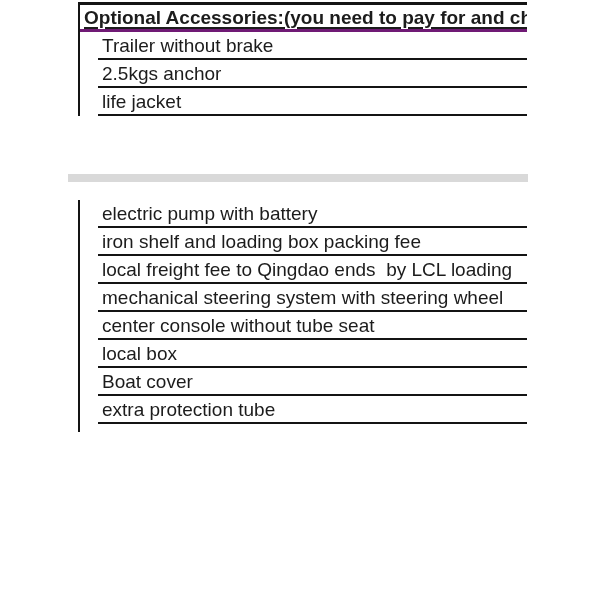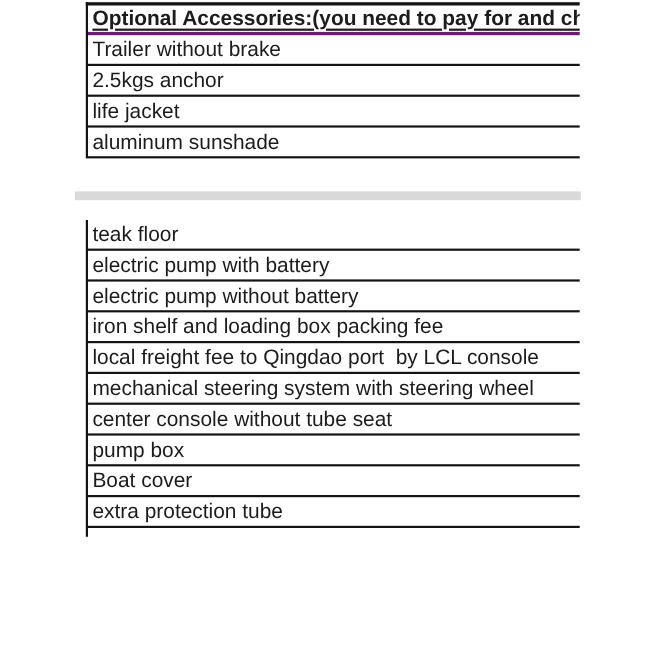--- a/index.html
+++ b/index.html
@@ -45,20 +45,21 @@
     height: 28px;
     border-bottom: 2px solid #141414;
     font-size: 19px;
     white-space: pre;
     overflow: hidden;
     padding-left: 4px;
     display: flex;
     align-items: flex-end;
     padding-bottom: 2px;
     line-height: 21px;
+    margin-left: 18px;
   }
   .separator-band {
     position: absolute;
     left: 68px;
     top: 174px;
     width: 460px;
     height: 8px;
     background: #d9d9d9;
   }
   .bottom-table {
@@ -78,32 +79,29 @@
 </head>
 <body>
 
 <div class="canvas">
 
   <div class="top-table">
     <div class="header-cell">Optional Accessories:(you need to pay for and ch</div>
     <div class="cell">Trailer without brake</div>
     <div class="cell">2.5kgs anchor</div>
     <div class="cell">life jacket</div>
-    <div class="cell">aluminum sunshade</div>
   </div>
 
   <div class="separator-band"></div>
 
   <div class="bottom-table">
-    <div class="cell">teak floor</div>
     <div class="cell">electric pump with battery</div>
-    <div class="cell">electric pump without battery</div>
     <div class="cell">iron shelf and loading box packing fee</div>
-    <div class="cell">local freight fee to Qingdao port  by LCL console</div>
+    <div class="cell">local freight fee to Qingdao ends  by LCL loading</div>
     <div class="cell">mechanical steering system with steering wheel</div>
     <div class="cell">center console without tube seat</div>
-    <div class="cell">pump box</div>
+    <div class="cell">local box</div>
     <div class="cell">Boat cover</div>
     <div class="cell">extra protection tube</div>
     <div class="partial-row"></div>
   </div>
 
 </div>
 
 </body></html>

